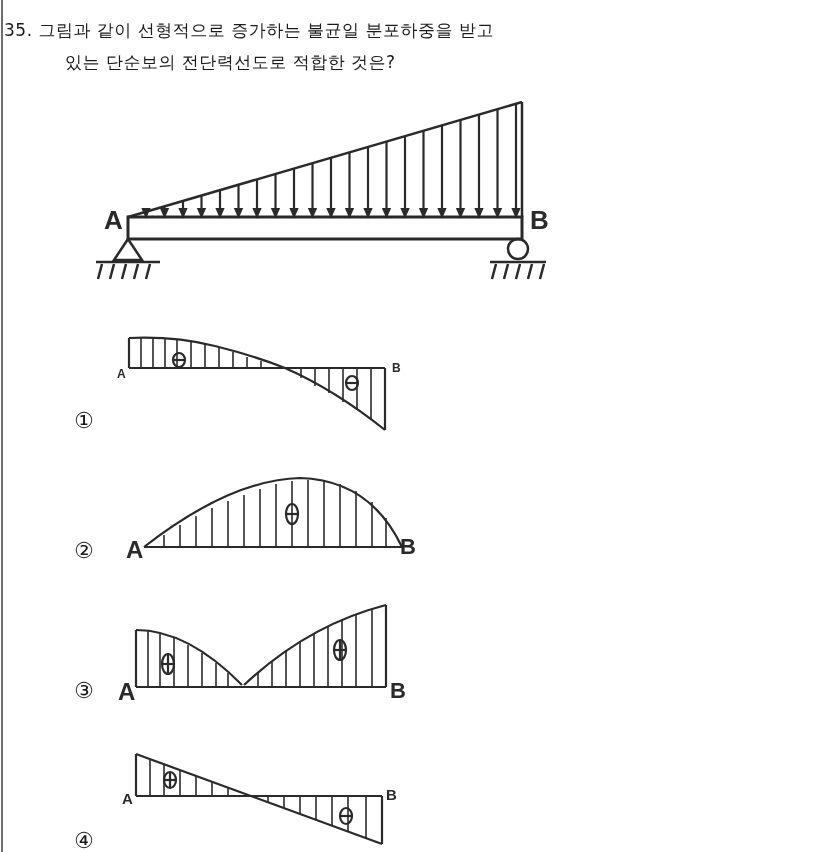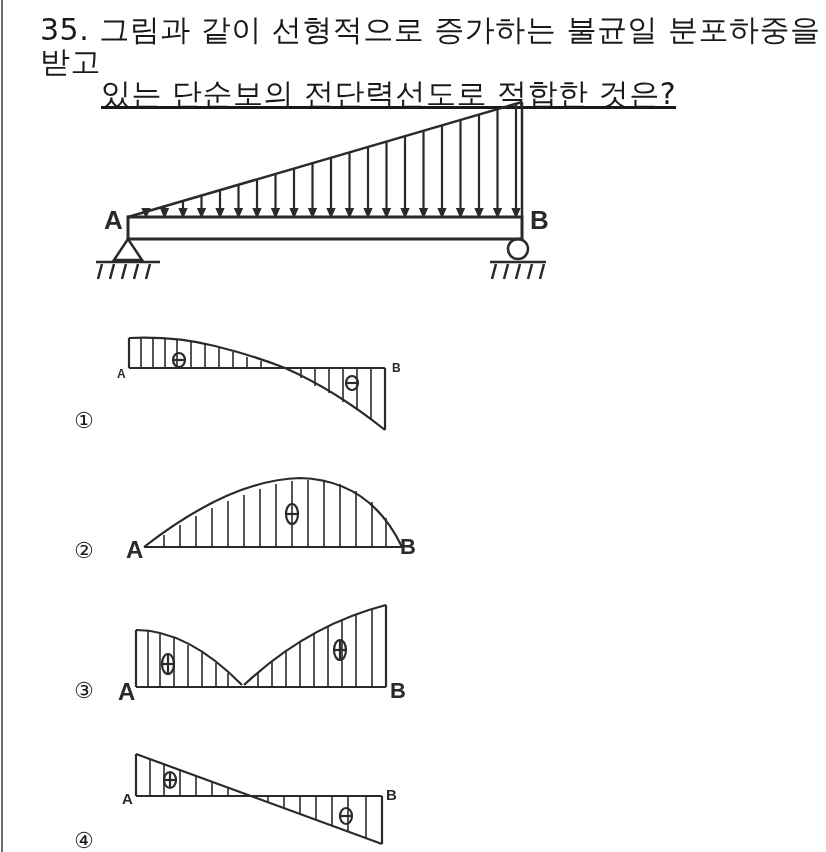--- a/index.html
+++ b/index.html
@@ -1,20 +1,20 @@
 <!DOCTYPE html>
 <html><head>
 <meta charset="utf-8">
 <style>
   html, body { margin: 0; padding: 0; background: #ffffff; }
   body { width: 826px; height: 852px; position: relative; overflow: hidden;
          font-family: "DejaVu Sans", "Liberation Sans", sans-serif; color: #1a1a1a; }
   .left-border { position: absolute; left: 1px; top: 0; width: 2px; height: 852px; background: #6e6e6e; }
-  .question { position: absolute; left: 40px; top: 14px; font-size: 30px; line-height: 32px; letter-spacing: 0.5px; }
-  .q-line2 { padding-left: 61px; text-decoration: underline; }
+  .question { position: absolute; left: 4px; top: 14px; font-size: 17px; line-height: 32px; letter-spacing: 0.5px; }
+  .q-line2 { padding-left: 61px; }
   .fig { position: absolute; }
   .opt-label { position: absolute; font-size: 22px; font-family: "DejaVu Sans", sans-serif; }
   svg text { font-family: "Liberation Sans", sans-serif; font-weight: bold; }
 </style>
 </head>
 <body>
 
 <div class="left-border"></div>
 
 <div class="question">

